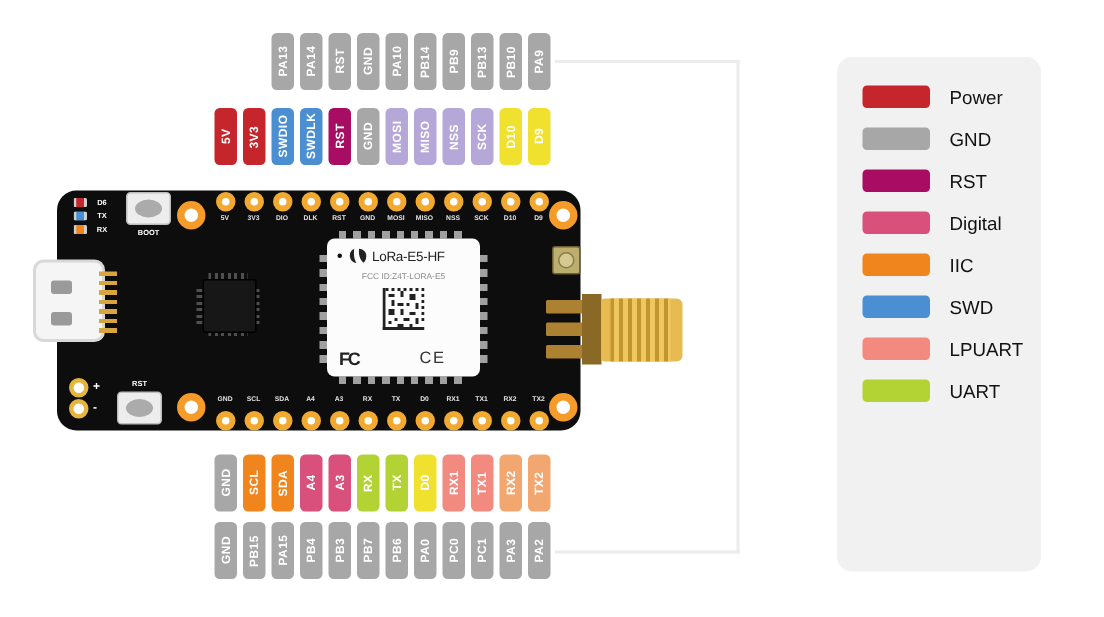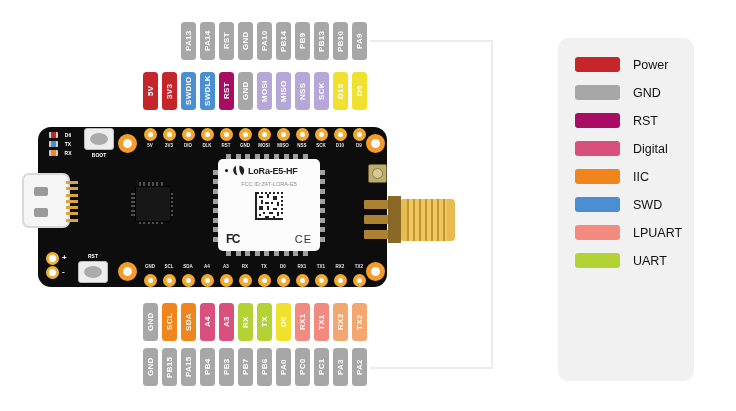--- a/index.html
+++ b/index.html
@@ -48,25 +48,25 @@
   #chip{position:absolute;left:135px;top:186px;width:34px;height:34px;background:#171717;border:1px solid #000;border-radius:2px;}
   .chip-pins-h{position:absolute;width:26px;height:4px;background:repeating-linear-gradient(90deg,#4f4f4f 0 2px,transparent 2px 4.3px);}
   .chip-pins-v{position:absolute;width:4px;height:26px;background:repeating-linear-gradient(0deg,#4f4f4f 0 2px,transparent 2px 4.3px);}
 
   
   #module{position:absolute;left:218px;top:159px;width:102px;height:92px;background:#fcfcfc;border-radius:5px;}
   .cast-h{position:absolute;width:86px;height:5px;background:repeating-linear-gradient(90deg,#a0a0a0 0 5px,transparent 5px 9.6px);}
   .cast-v{position:absolute;width:5px;height:74px;background:repeating-linear-gradient(0deg,#a0a0a0 0 5px,transparent 5px 9.6px);}
   #module-header{position:absolute;left:7px;top:6px;display:flex;align-items:center;gap:3px;}
   #module-dot{width:3px;height:3px;background:#111;border-radius:50%;}
-  #module-title{font-size:9px;font-weight:bold;color:#222;letter-spacing:-.2px;}
+  #module-title{font-size:9px;font-weight:normal;color:#222;letter-spacing:-.2px;}
   #module-fcc{position:absolute;left:0;top:20px;width:102px;text-align:center;font-size:9px;color:#8a8a8a;transform:scale(.62);transform-origin:center;}
   #module-marks{position:absolute;left:0;bottom:5px;width:100%;}
   #fcc-mark{position:absolute;left:8px;bottom:0;font-size:12px;font-weight:800;letter-spacing:-1.5px;color:#222;}
-  #ce-mark{position:absolute;right:8px;bottom:1px;font-size:11px;letter-spacing:1px;color:#333;text-align:right;}
+  #ce-mark{position:absolute;right:23px;bottom:1px;font-size:11px;letter-spacing:1px;color:#333;text-align:right;}
 
   
   #ufl{position:absolute;left:368px;top:164px;width:19px;height:19px;background:#bcae6e;border:1px solid #6b5e33;border-radius:2px;box-sizing:border-box;}
   #ufl-ring{position:absolute;left:3px;top:3px;width:11px;height:11px;border-radius:50%;background:#d6ca92;border:1px solid #8a7b4a;box-sizing:border-box;}
   .sma-prong{position:absolute;width:32px;height:9px;background:#ad8132;border-radius:1px;}
   #sma-plate{position:absolute;left:388px;top:196px;width:13px;height:47px;background:#8a6826;}
   #sma-barrel{position:absolute;left:401px;top:199px;width:54px;height:42px;background:#e7ba52;border-radius:2px 4px 4px 2px;}
   #sma-threads{position:absolute;left:6px;top:0;width:40px;height:42px;background:repeating-linear-gradient(90deg,#c1952f 0 2.5px,#f0c75e 2.5px 6px);}
 
   

